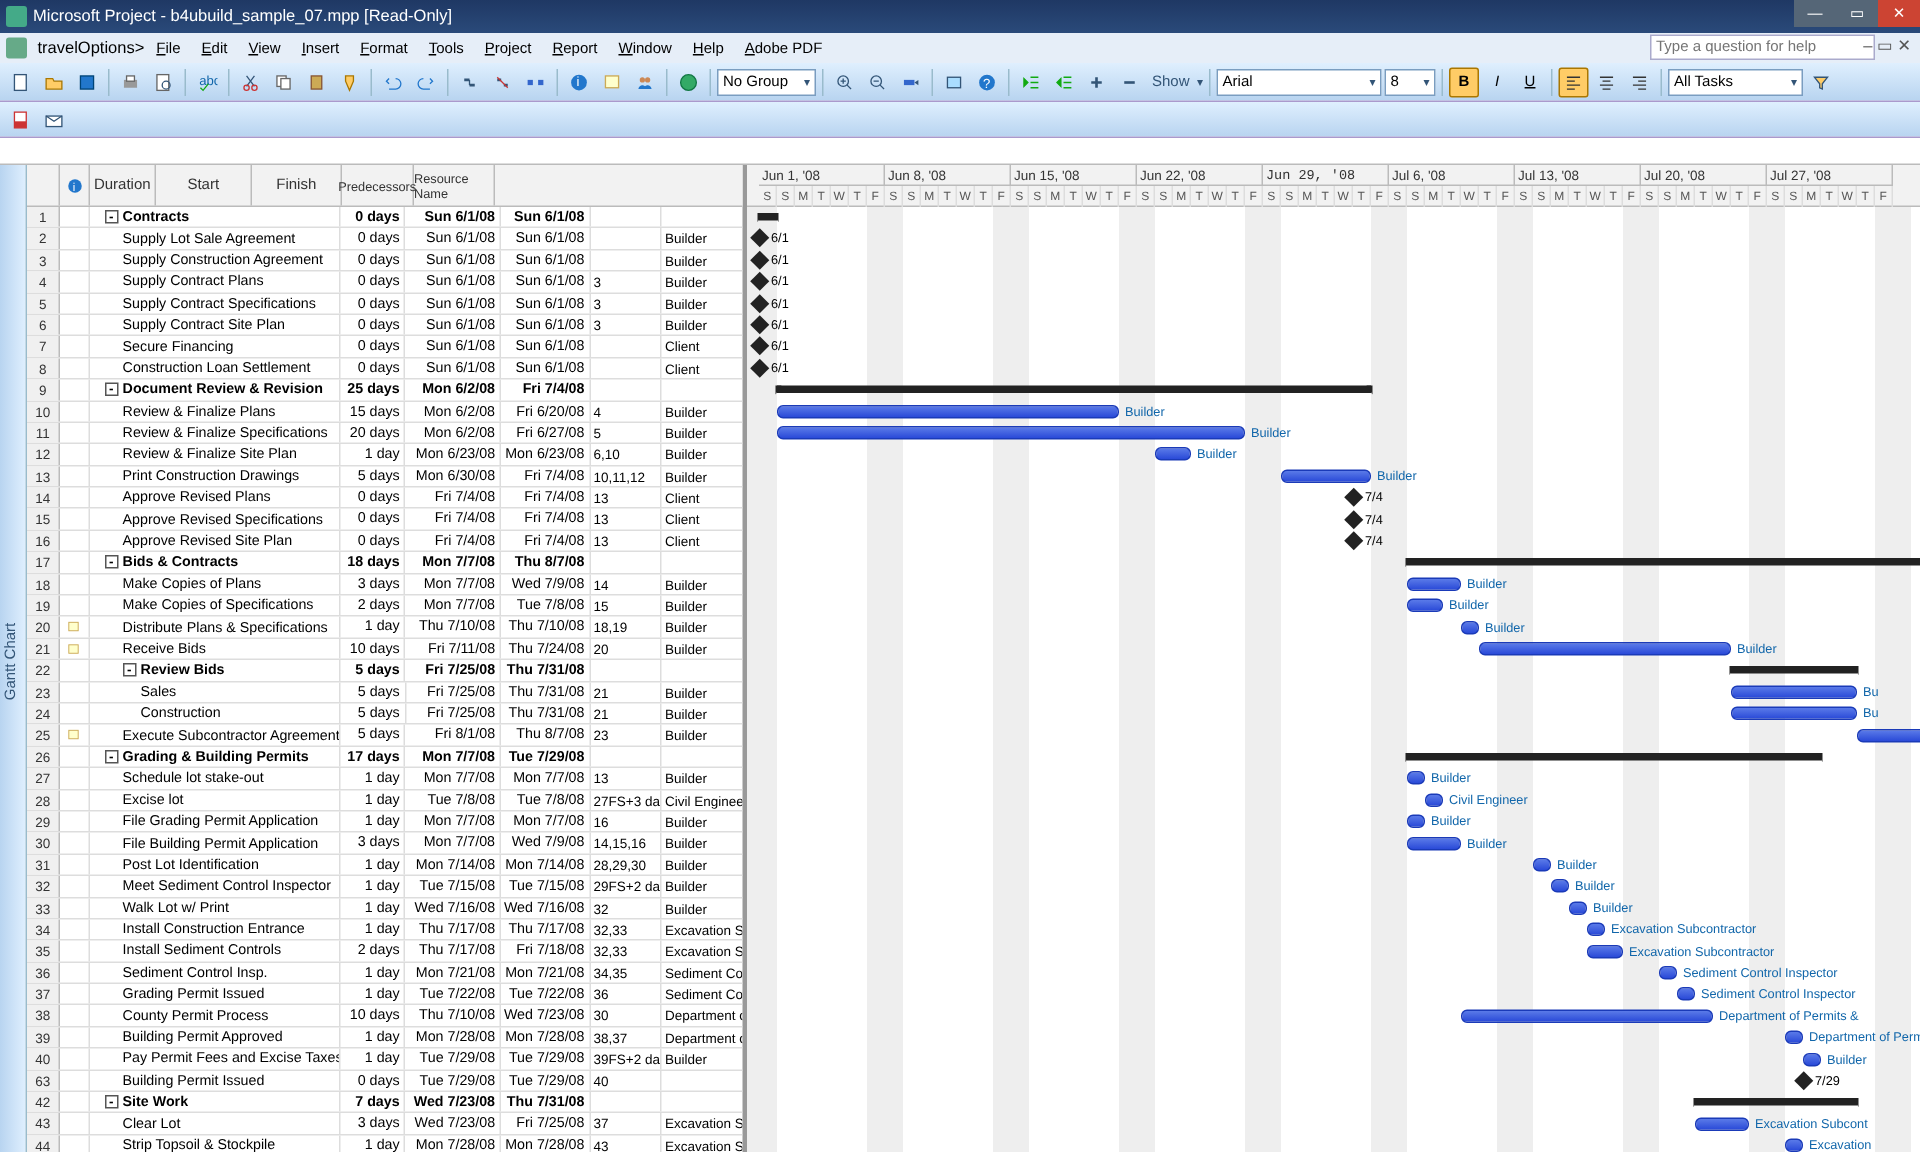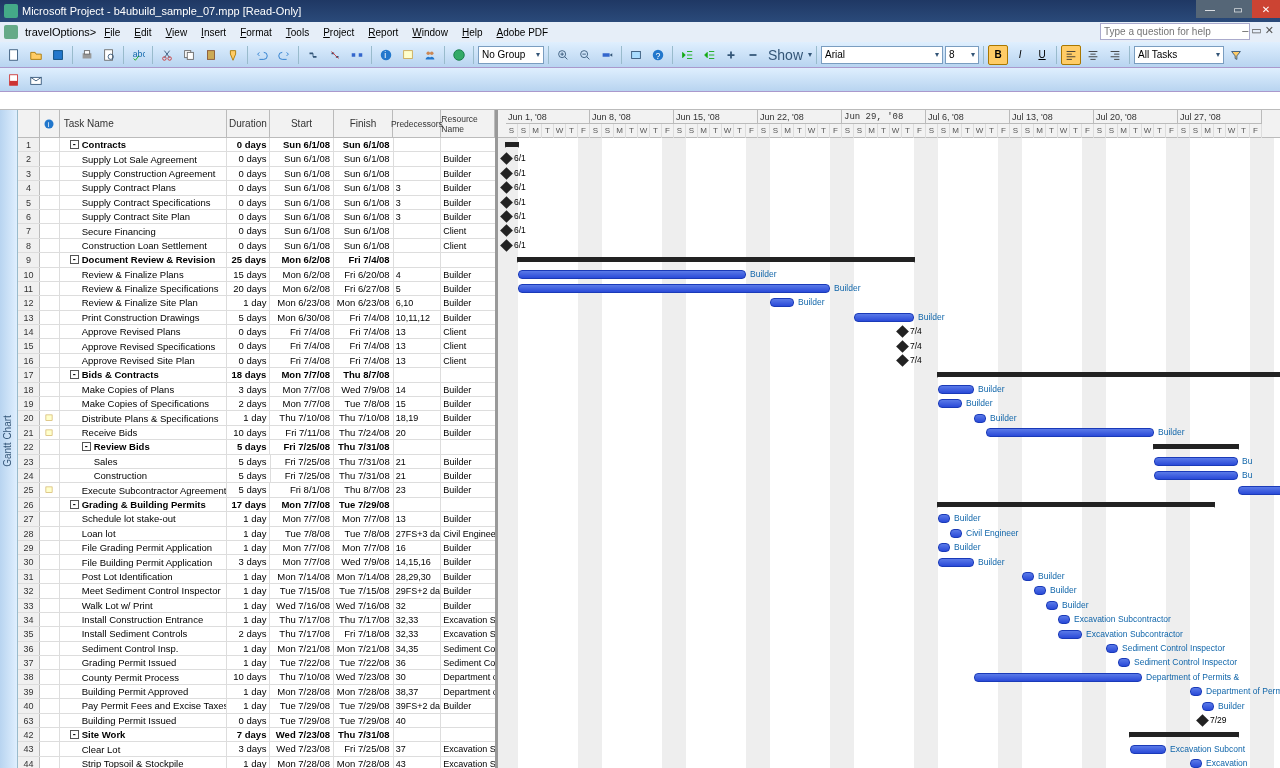--- a/index.html
+++ b/index.html
@@ -255,24 +255,24 @@
   <div class="tbtn">
       <svg viewBox="0 0 16 16">
         <path d="M4 8h8M8 4v8" stroke="#357" stroke-width="2"></path>
       </svg>
     </div>
   <div class="tbtn">
       <svg viewBox="0 0 16 16">
         <path d="M4 8h8" stroke="#357" stroke-width="2"></path>
       </svg>
     </div>
-  <span style="font-size:14px;margin:0 3px;color:#357">Show</span>
+  <span style="font-size:10px;margin:0 3px;color:#357">Show</span>
     <span style="font-size:8px;color:#357">▾</span>
   <div class="tsep"></div>
-  <div class="tsel" style="width:122px">
+  <div class="tsel" style="width:110px">
       <span>Arial</span>
       <span class="dd">▾</span>
     </div>
   <div class="tsel" style="width:34px">
       <span>8</span>
       <span class="dd">▾</span>
     </div>
   <div class="tsep"></div>
   <div class="tbtn" style="background:#fc6;border-color:#a70">
       <b>B</b>
@@ -336,21 +336,20 @@
 
   <div class="grid">
     <div class="ghdr">
       <div class="c" style="width:22px"></div>
       <div class="c" style="width:20px">
           <svg width="12" height="12" viewBox="0 0 16 16">
             <circle cx="8" cy="8" r="6" fill="#27c"></circle>
             <text x="6" y="12" fill="#fff" font-size="10">i</text>
           </svg>
         </div>
-      <div class="c" style="width:168px;justify-content:flex-start;padding-left:4px">Task Name</div>
       <div class="c" style="width:44px">Duration</div>
       <div class="c" style="width:64px">Start</div>
       <div class="c" style="width:60px">Finish</div>
       <div class="c" style="width:48px;font-size:8.5px">Predecessors</div>
       <div class="c" style="width:54px;font-size:8.5px">Resource Name</div>
     </div>
     <div class="gbody" id="gbody">
         <div class="grow sum">
           <div class="rn">1</div>
           <div class="ii"></div>
@@ -629,21 +628,21 @@
           <div class="tn" style="padding-left:22px">Schedule lot stake-out</div>
           <div class="du">1 day</div>
           <div class="st">Mon 7/7/08</div>
           <div class="fi">Mon 7/7/08</div>
           <div class="pr">13</div>
           <div class="rs">Builder</div>
         </div>
         <div class="grow">
           <div class="rn">28</div>
           <div class="ii"></div>
-          <div class="tn" style="padding-left:22px">Loan lot</div>
+          <div class="tn" style="padding-left:22px">Excise lot</div>
           <div class="du">1 day</div>
           <div class="st">Tue 7/8/08</div>
           <div class="fi">Tue 7/8/08</div>
           <div class="pr">27FS+3 days</div>
           <div class="rs">Civil Engineer</div>
         </div>
         <div class="grow">
           <div class="rn">29</div>
           <div class="ii"></div>
           <div class="tn" style="padding-left:22px">File Grading Permit Application</div>

